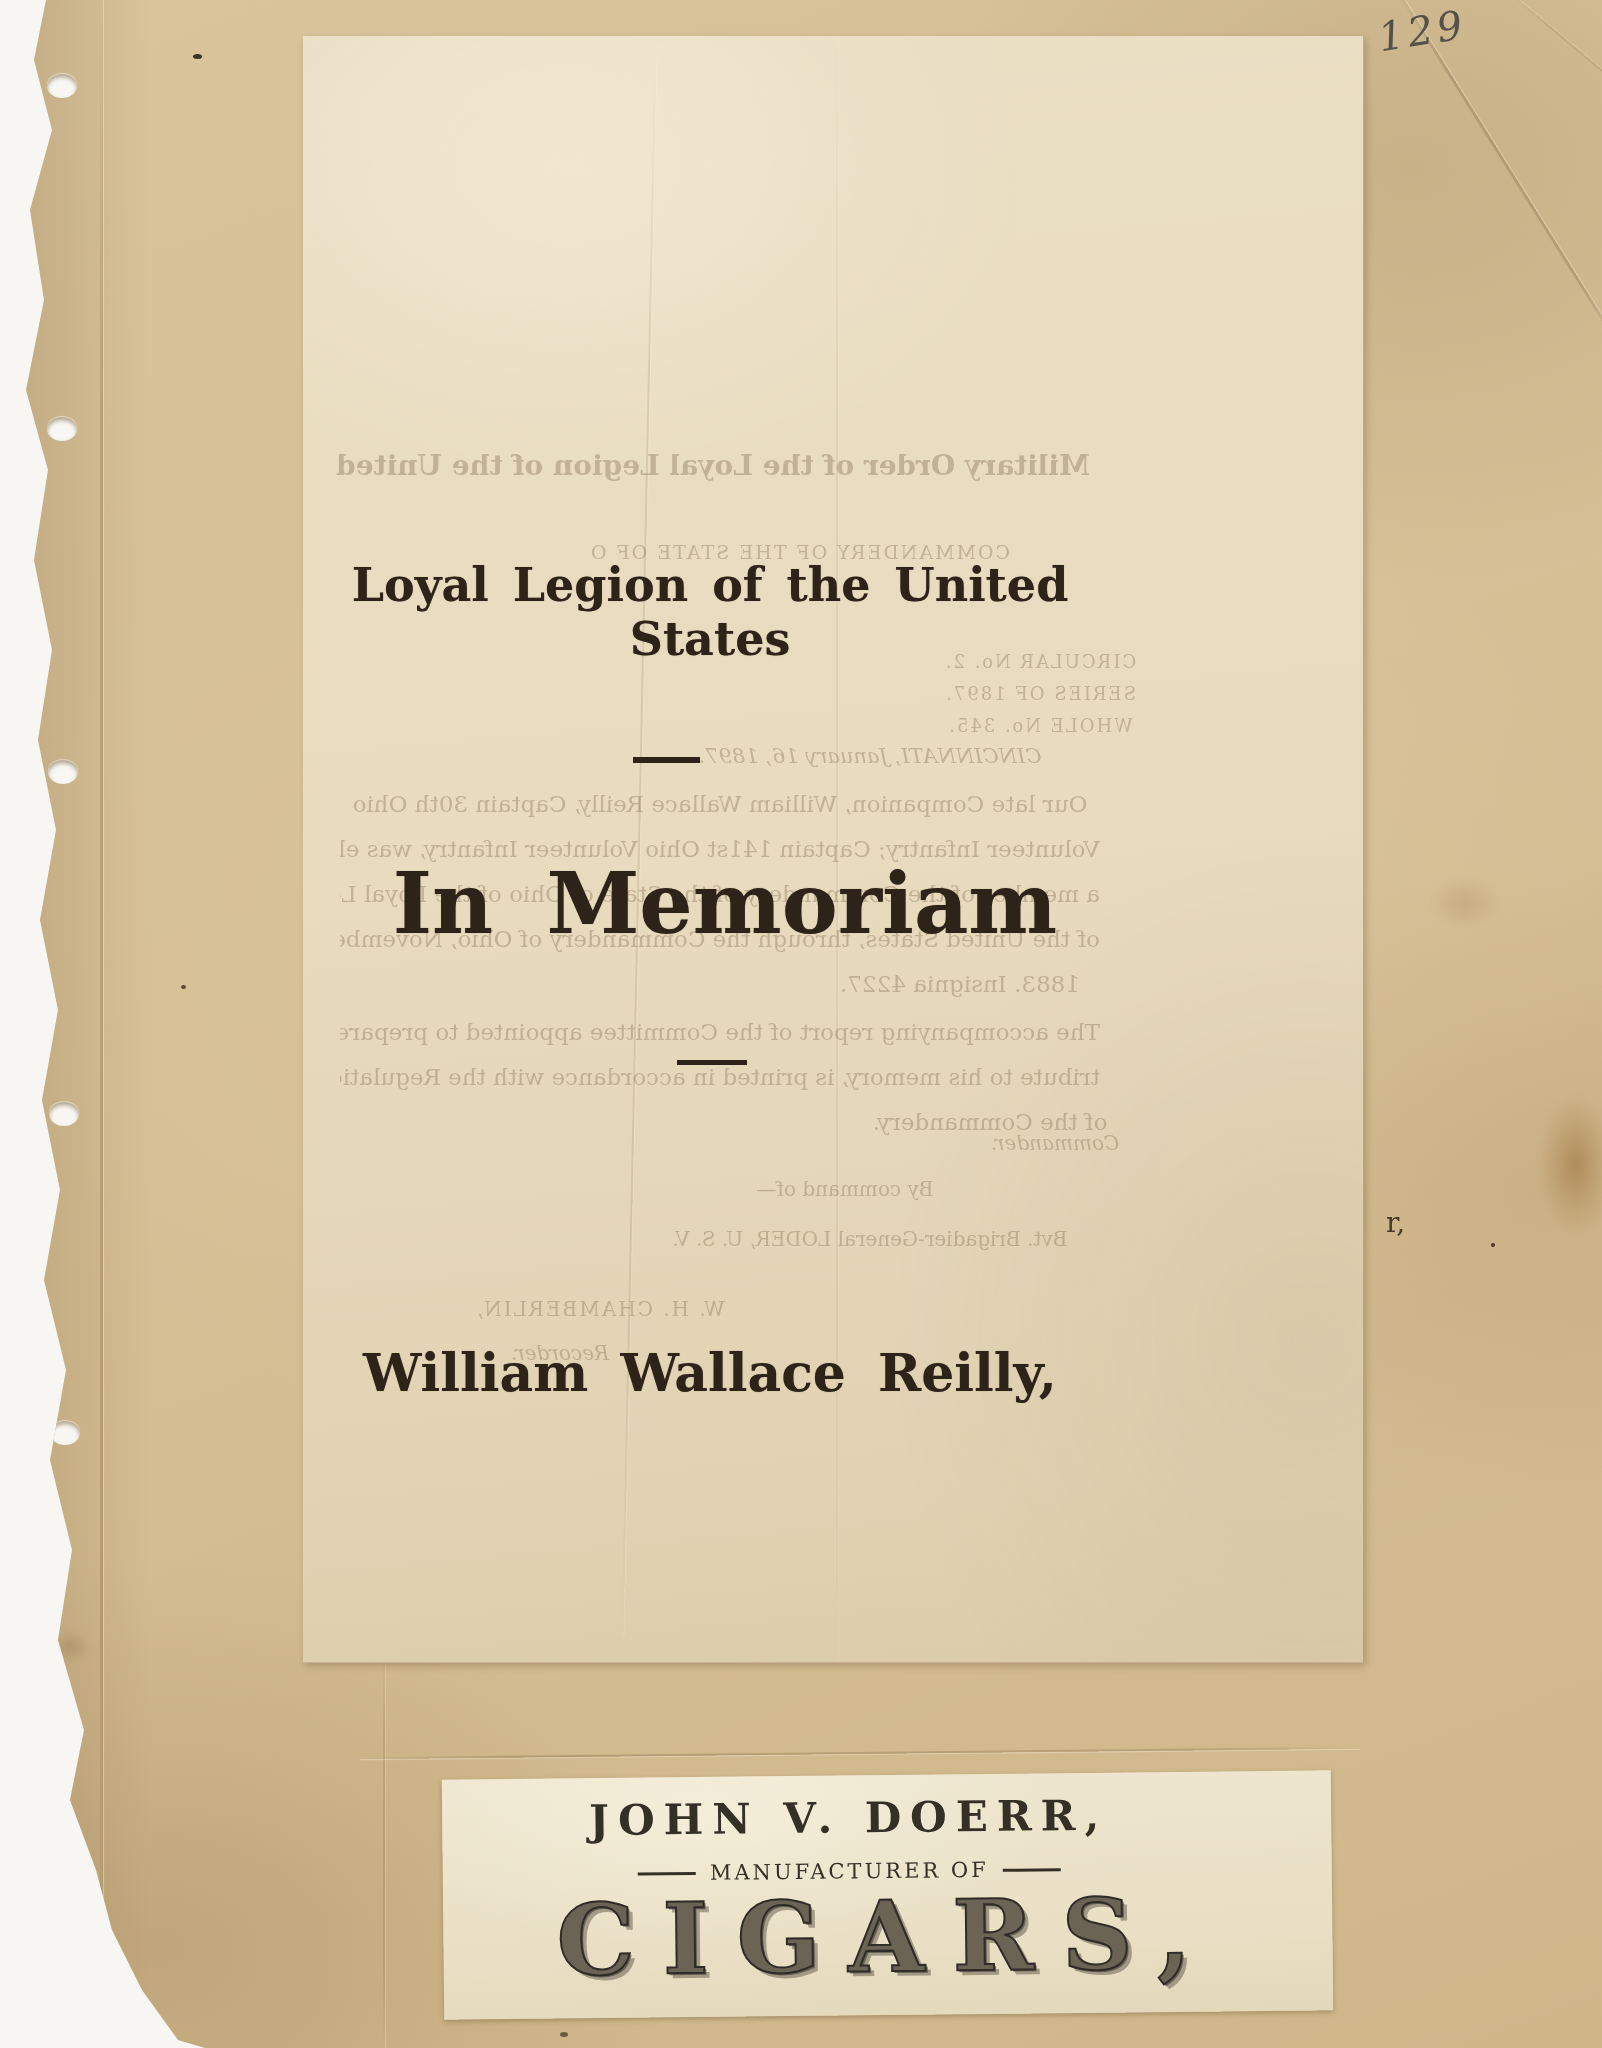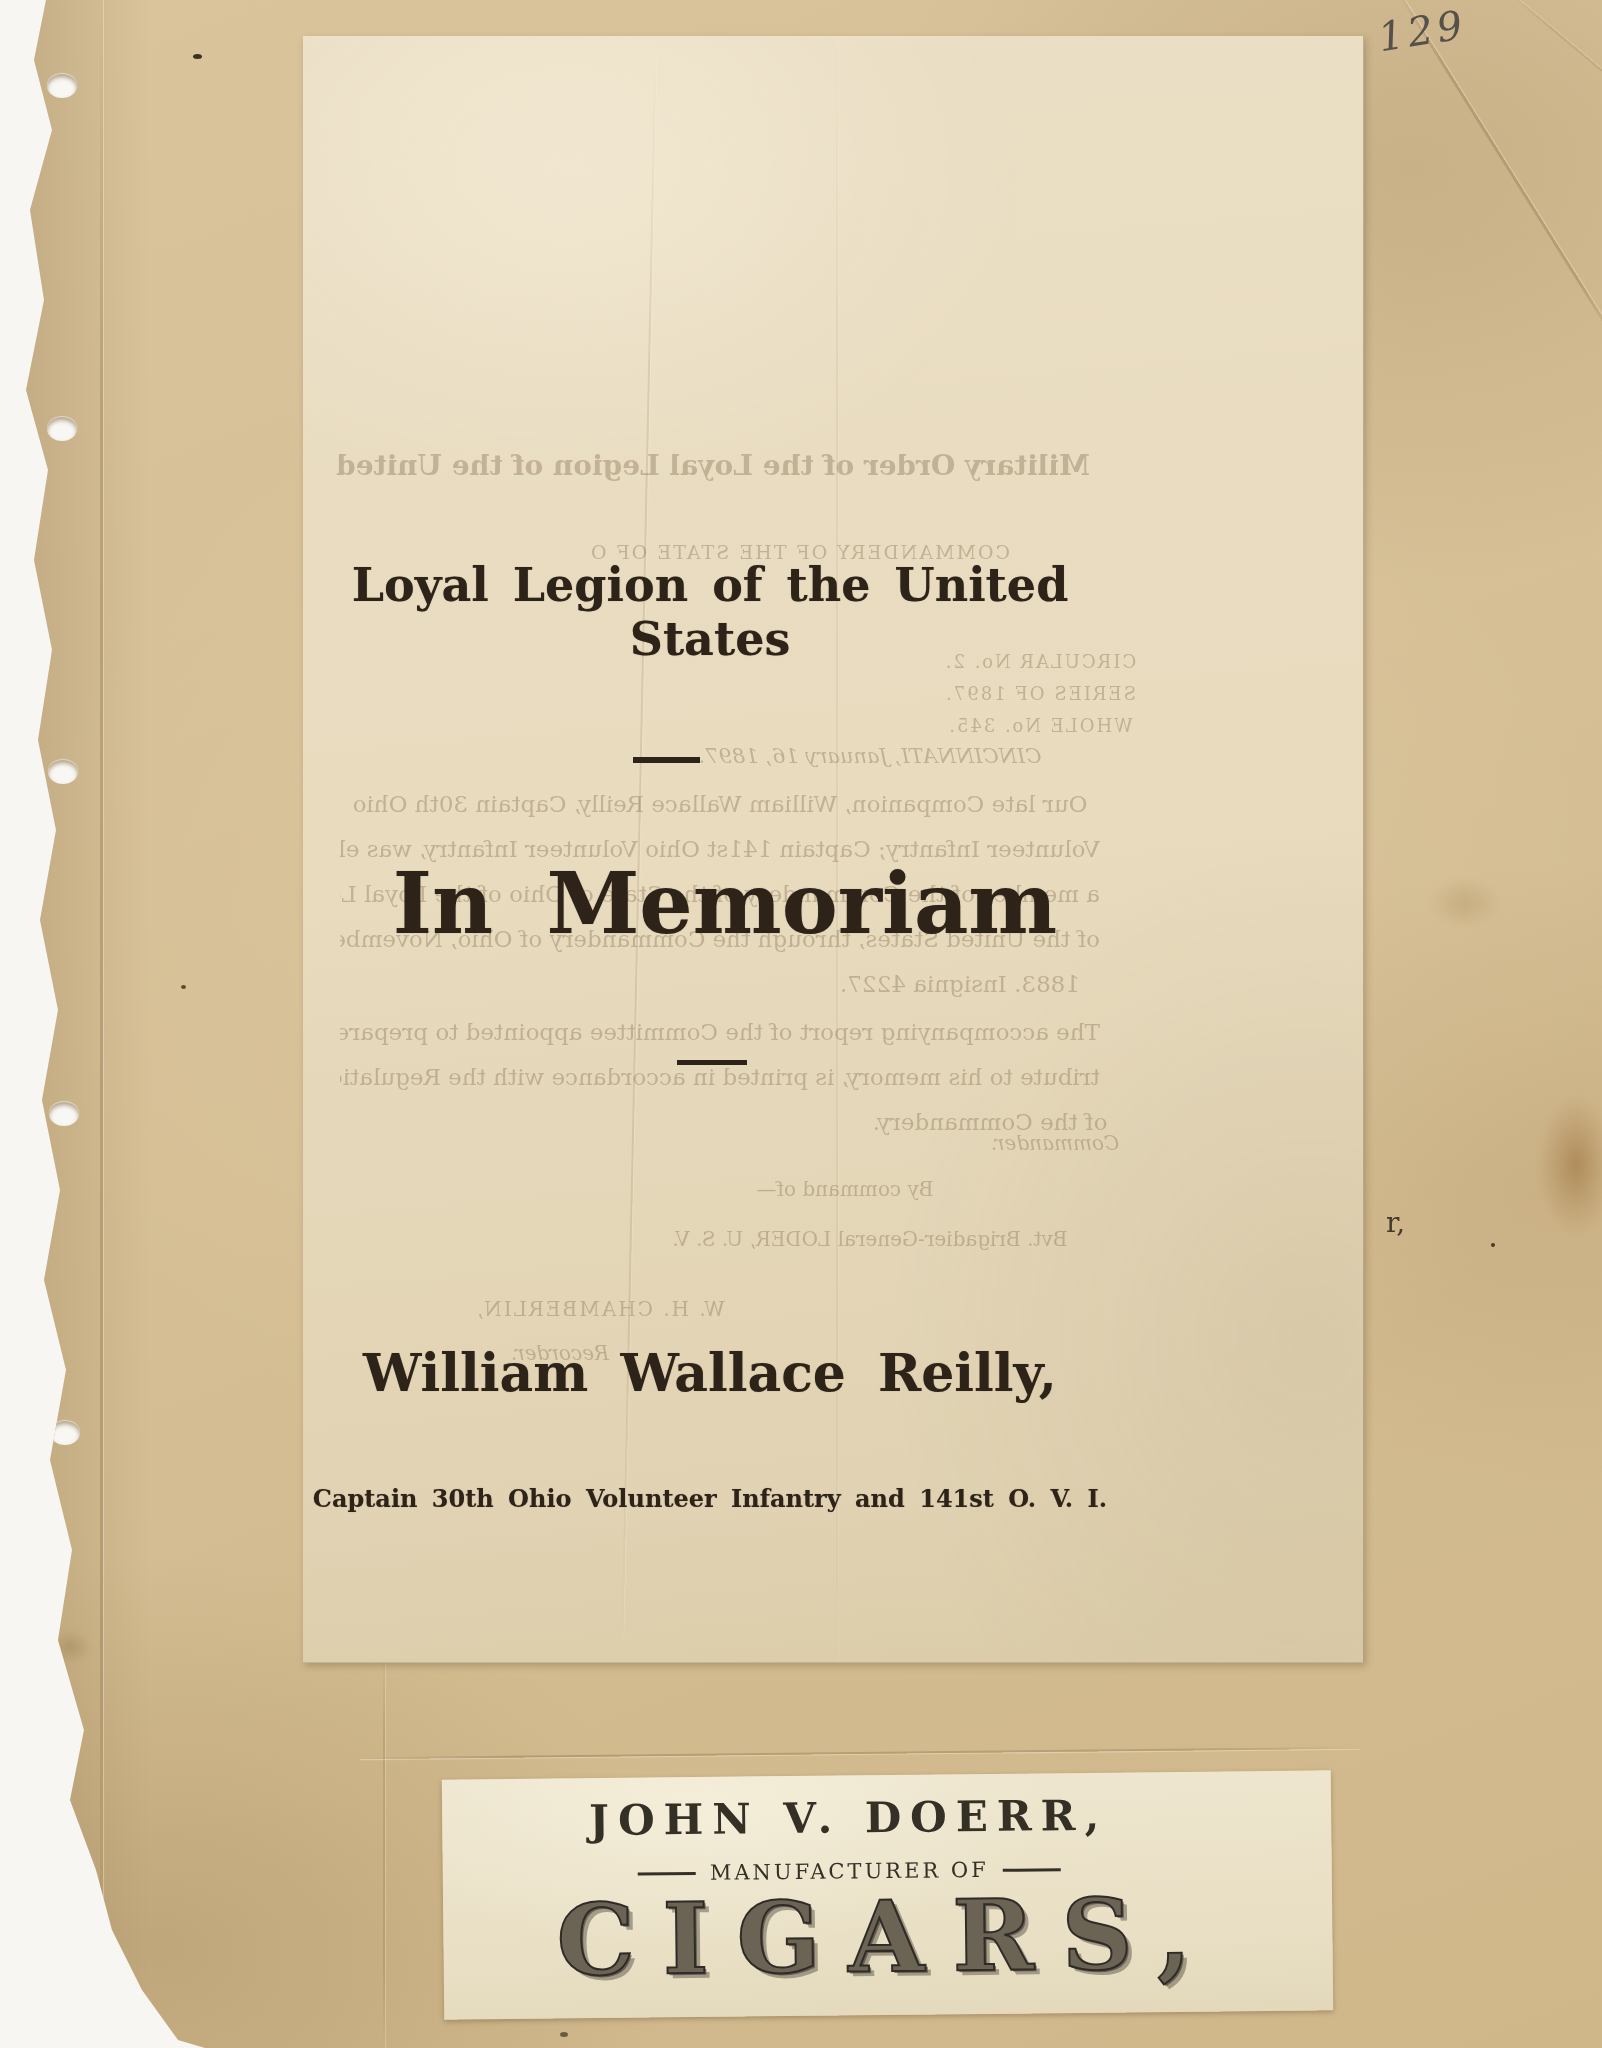--- a/index.html
+++ b/index.html
@@ -146,21 +146,20 @@
     <div class="bleed ital" style="left:157px;top:1306px;width:200px;font-size:20px;">Recorder.</div>
 
     <div class="crease" style="left:335px;top:20px;width:2px;height:1580px;transform:rotate(1.2deg);opacity:.55;"></div>
     <div class="crease" style="left:533px;top:0;width:2px;height:1626px;opacity:.30;"></div>
 
     <div class="print t-legion">Loyal Legion of the United States</div>
     <div class="rule rule1"></div>
     <div class="print t-memoriam">In Memoriam</div>
     <div class="rule rule2"></div>
     <div class="print t-name">William Wallace Reilly,</div>
-    <div class="print t-rank">Captain 30th Ohio Volunteer Infantry and 141st O. V. I.</div>
   </div>
 
   <div class="ad">
     <div class="ad-name">JOHN V. DOERR,</div>
     <div class="ad-tag">
       <span class="tag-dash"></span>
       <span>MANUFACTURER OF</span>
       <span class="tag-dash"></span>
     </div>
     <div class="ad-product">CIGARS,</div>

